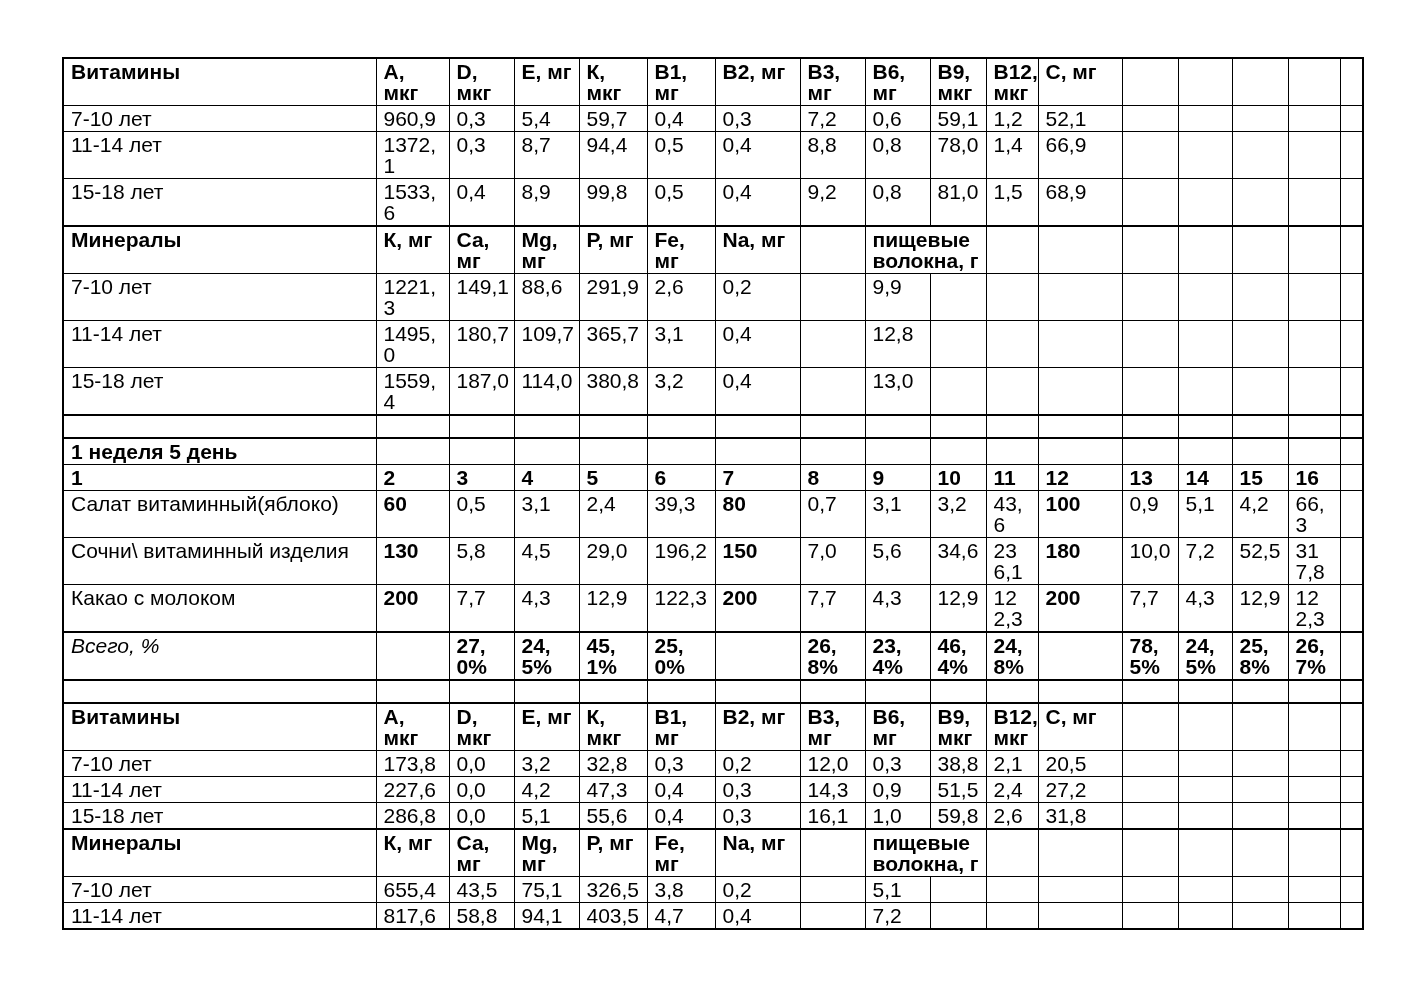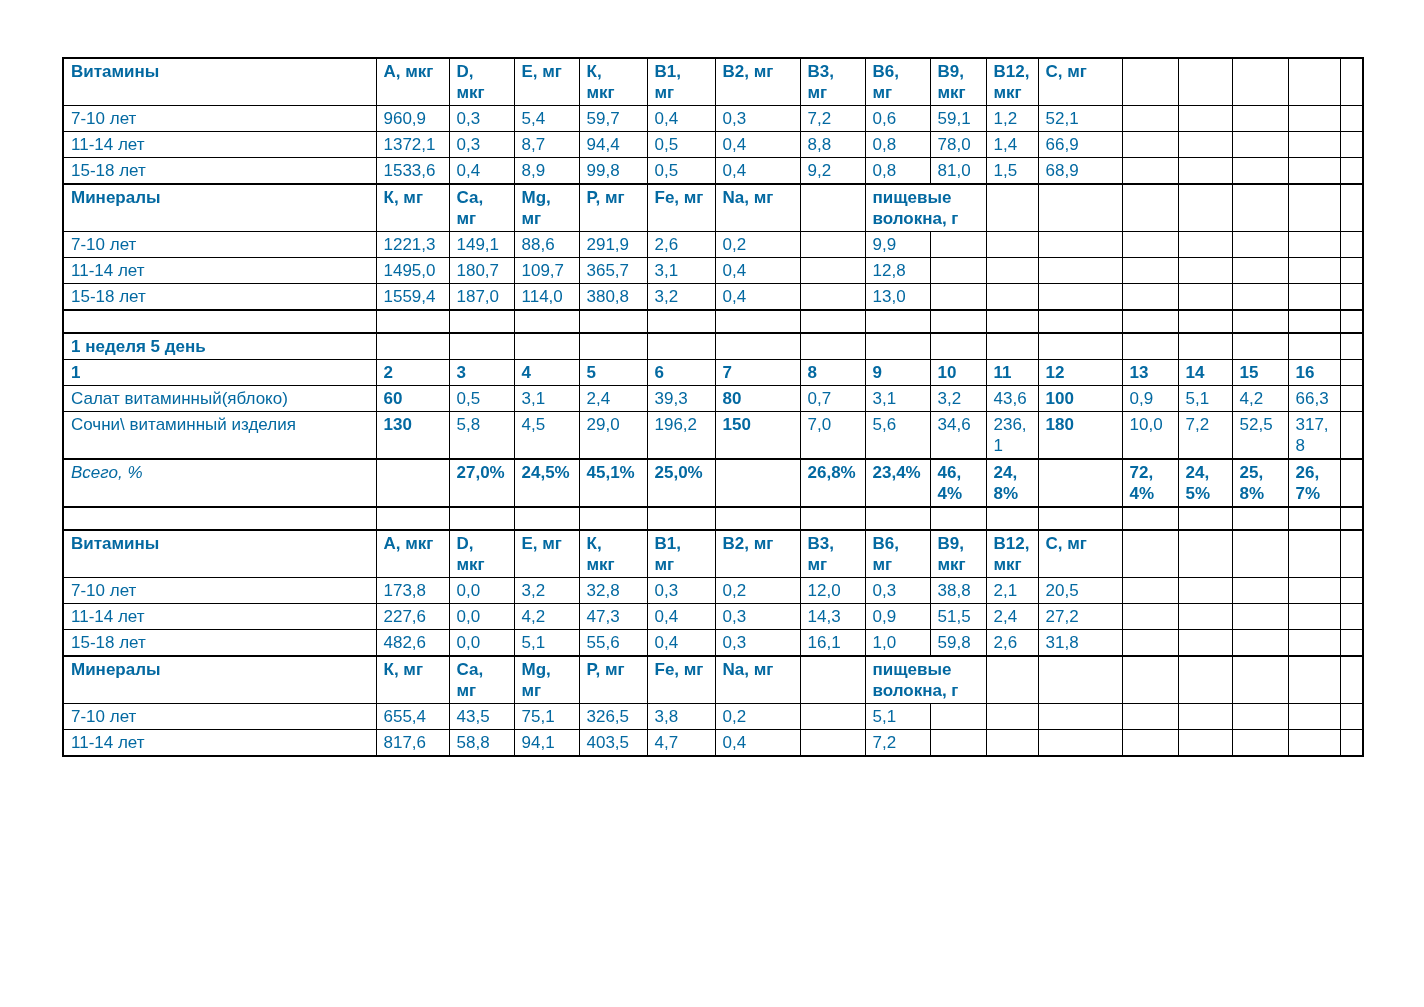--- a/index.html
+++ b/index.html
@@ -13,23 +13,23 @@
     font-family: "Liberation Sans", sans-serif;
   }
   table.nt {
     position: absolute;
     left: 62px;
     top: 57px;
     width: 1300px;
     border-collapse: collapse;
     table-layout: fixed;
     border: 2px solid #000;
-    font-size: 17px;
+    font-size: 21px;
     line-height: 21px;
-    color: #0369a1;
+    color: #000000;
   }
   .nt td {
     border: 1px solid #000;
     vertical-align: top;
     text-align: left;
     padding: 2px 4px 2px 7px;
     height: 21px;
     white-space: pre-line;
     overflow: hidden;
   }
@@ -312,34 +312,53 @@
           <td class="num">5,6</td>
           <td class="num">34,6</td>
           <td class="num">236,1</td>
           <td class="b num">180</td>
           <td class="num">10,0</td>
           <td class="num">7,2</td>
           <td class="num">52,5</td>
           <td class="num">317,8</td>
           <td class="num"></td>
         </tr>
+        <tr class="food">
+          <td>Какао с молоком</td>
+          <td class="b num">200</td>
+          <td class="num">7,7</td>
+          <td class="num">4,3</td>
+          <td class="num">12,9</td>
+          <td class="num">122,3</td>
+          <td class="b num">200</td>
+          <td class="num">7,7</td>
+          <td class="num">4,3</td>
+          <td class="num">12,9</td>
+          <td class="num">122,3</td>
+          <td class="b num">200</td>
+          <td class="num">7,7</td>
+          <td class="num">4,3</td>
+          <td class="num">12,9</td>
+          <td class="num">122,3</td>
+          <td class="num"></td>
+        </tr>
         <tr class="total_pct thick">
           <td class="i">Всего, %</td>
           <td class="b num"></td>
           <td class="b num">27,0%</td>
           <td class="b num">24,5%</td>
           <td class="b num">45,1%</td>
           <td class="b num">25,0%</td>
           <td class="b num"></td>
           <td class="b num">26,8%</td>
           <td class="b num">23,4%</td>
           <td class="b num">46,4%</td>
           <td class="b num">24,8%</td>
           <td class="b num"></td>
-          <td class="b num">72,4%</td>
+          <td class="b num">78,5%</td>
           <td class="b num">24,5%</td>
           <td class="b num">25,8%</td>
           <td class="b num">26,7%</td>
           <td class="b num"></td>
         </tr>
         <tr class="empty thick">
           <td></td>
           <td></td>
           <td></td>
           <td></td>
@@ -416,21 +435,21 @@
           <td class="num">2,4</td>
           <td class="num">27,2</td>
           <td class="num"></td>
           <td class="num"></td>
           <td class="num"></td>
           <td class="num"></td>
           <td class="num"></td>
         </tr>
         <tr class="data">
           <td>15-18 лет</td>
-          <td class="num">482,6</td>
+          <td class="num">286,8</td>
           <td class="num">0,0</td>
           <td class="num">5,1</td>
           <td class="num">55,6</td>
           <td class="num">0,4</td>
           <td class="num">0,3</td>
           <td class="num">16,1</td>
           <td class="num">1,0</td>
           <td class="num">59,8</td>
           <td class="num">2,6</td>
           <td class="num">31,8</td>

